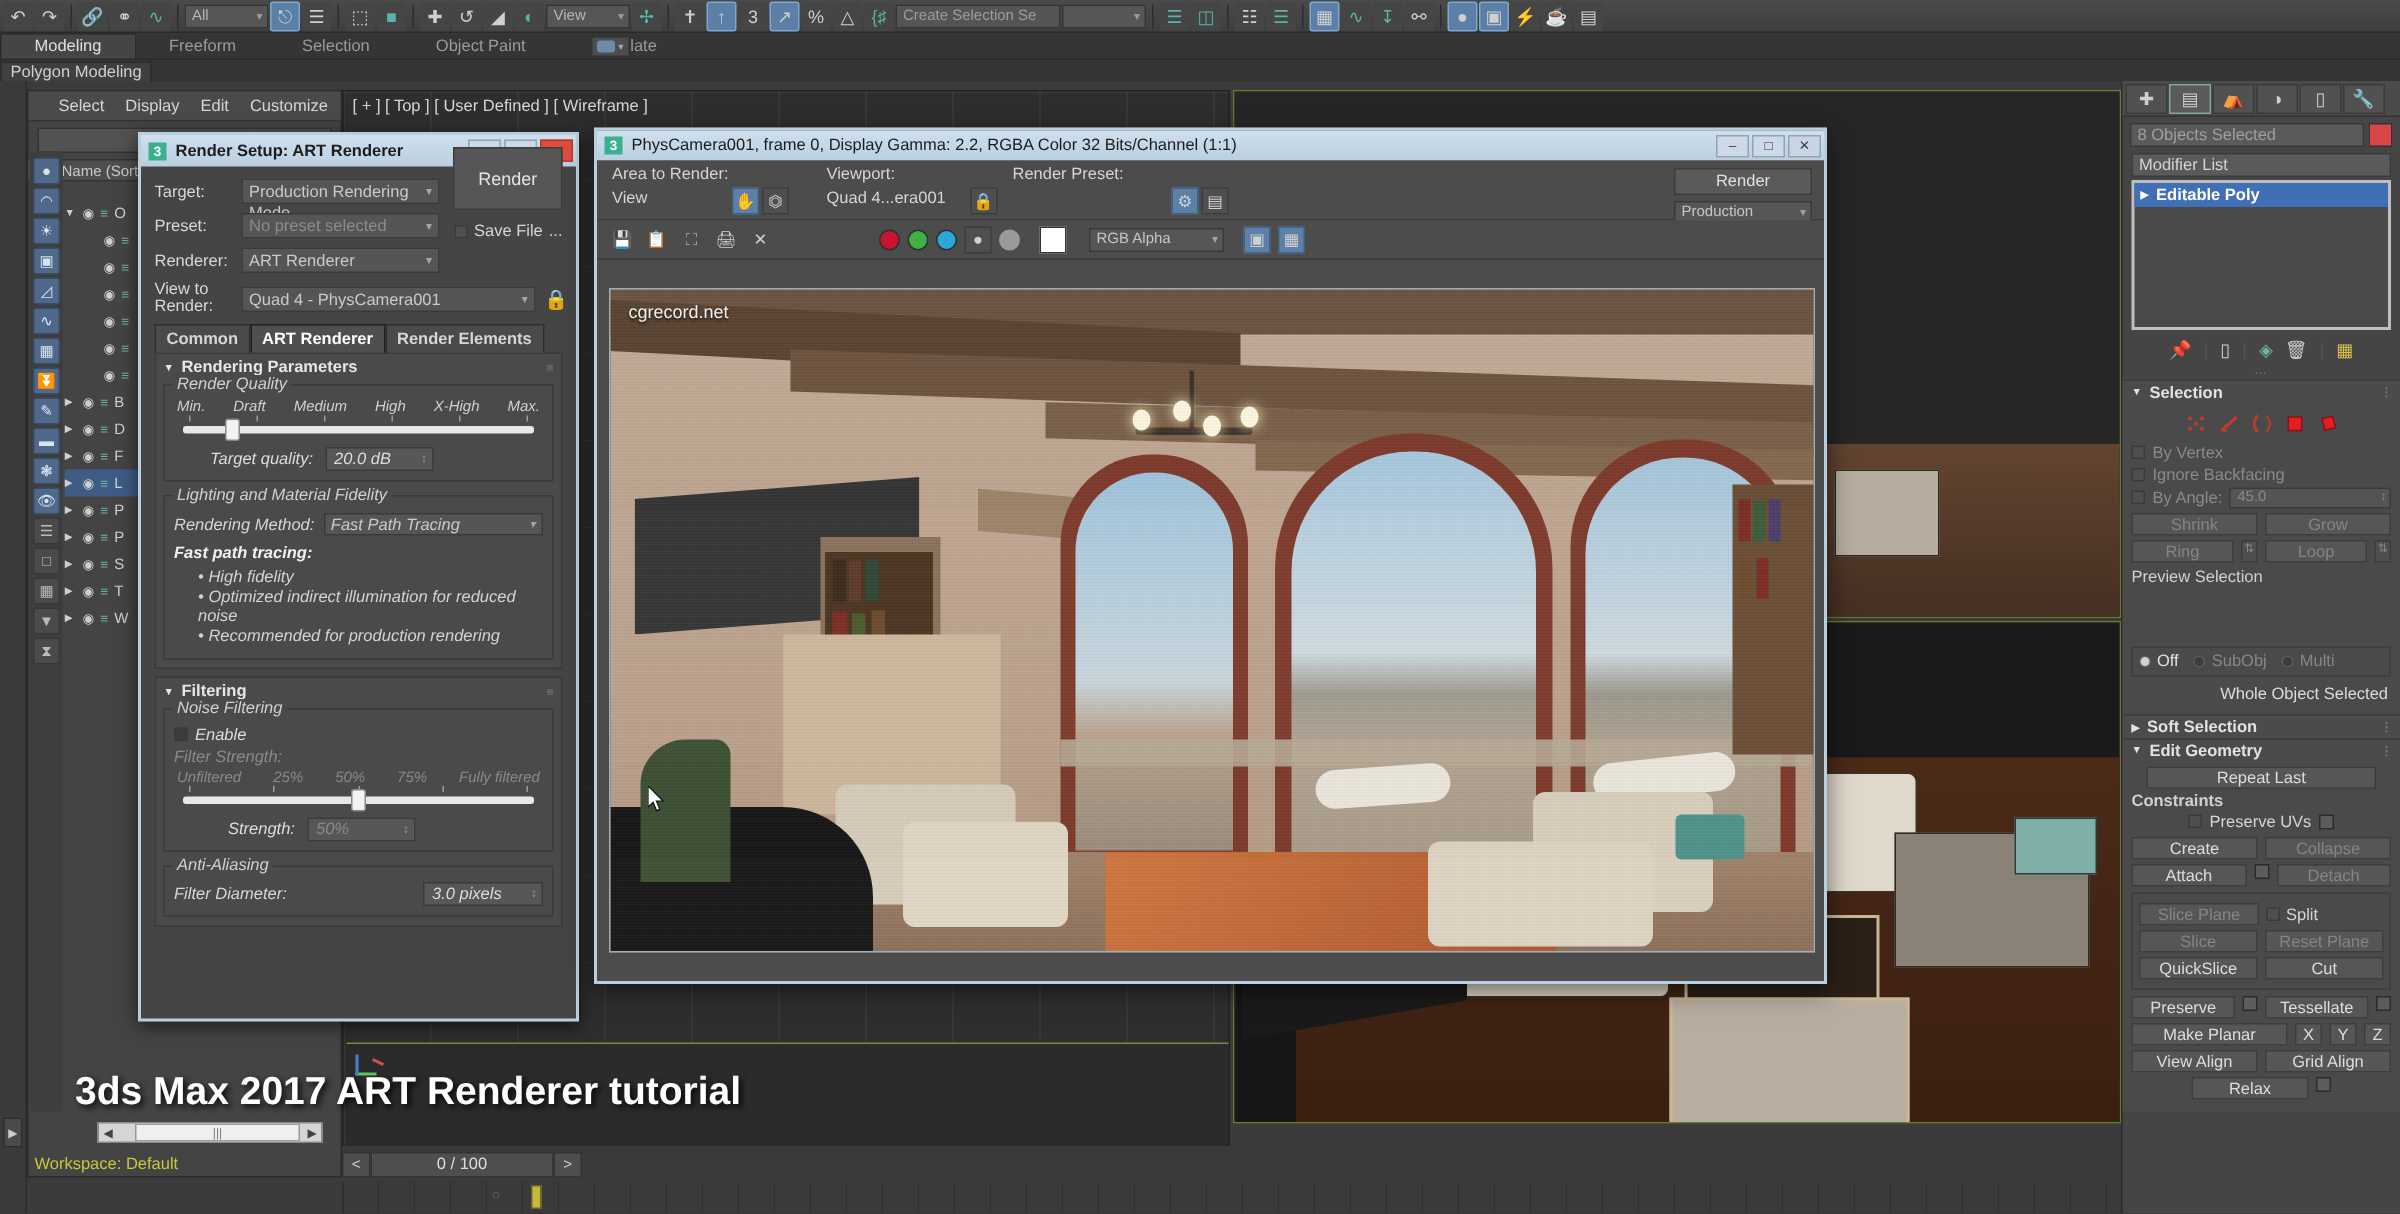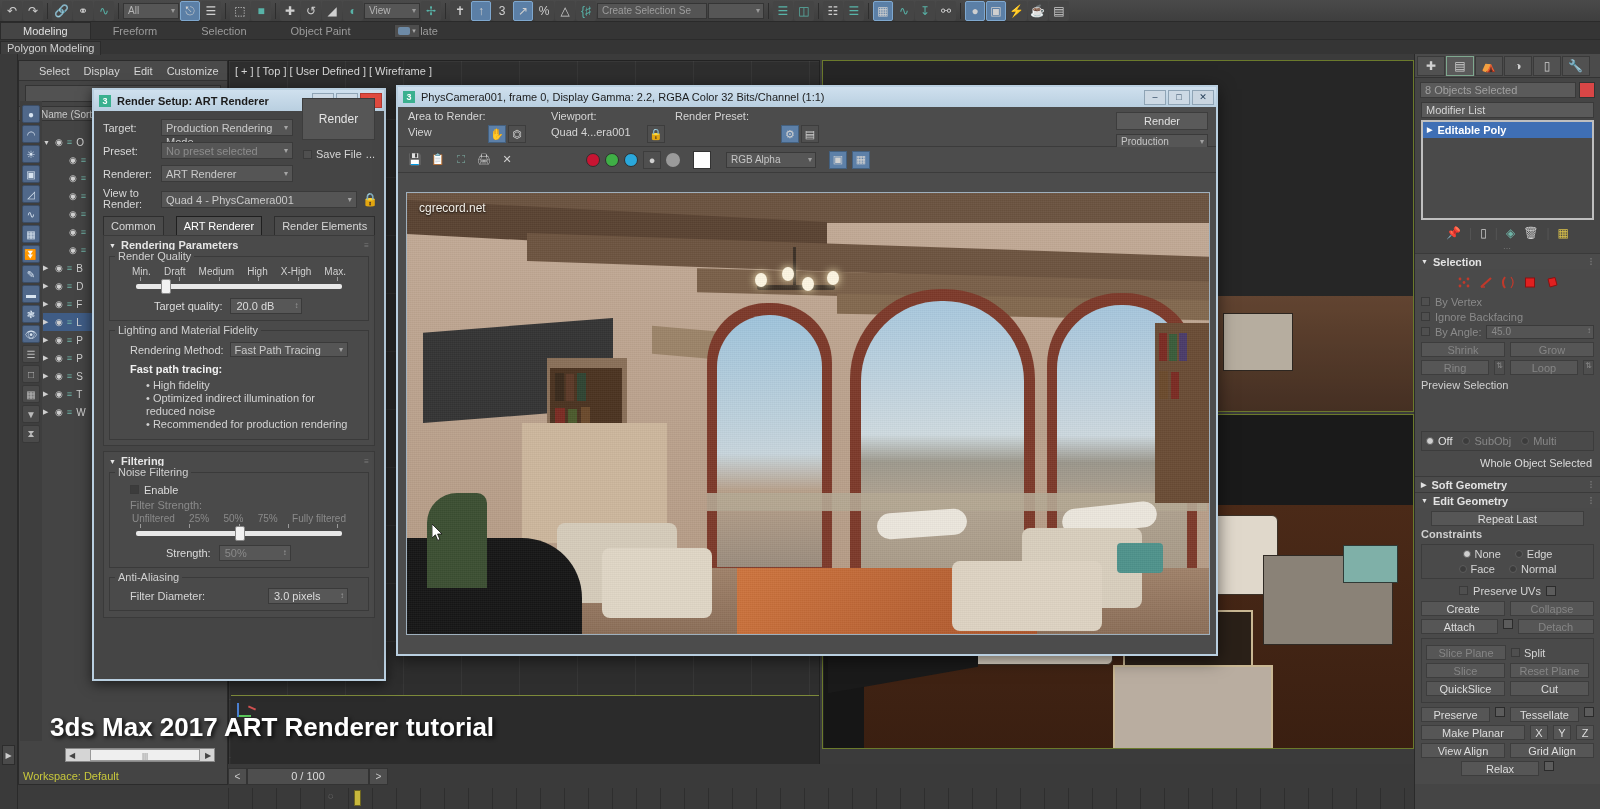--- a/index.html
+++ b/index.html
@@ -144,29 +144,29 @@
   #rs-body { padding:8px 9px 0; }
   .rs-row { display:flex; align-items:center; margin-bottom:6px; gap:6px; }
   .rs-lbl { width:52px; font-size:11px; color:#d8d8d8; }
   .rs-sel { height:17px; background:#555; border:1px solid #3a3a3a; color:#cacaca;
       font-size:11px; padding:1px 14px 1px 4px; position:relative; flex:1; line-height:14px; }
   .rs-sel:after { content:"\25BE"; position:absolute; right:4px; top:1px; font-size:8px; color:#a5a5a5; }
   .rs-sel.dim { color:#8c8c8c; }
   #render-btn { position:absolute; right:9px; top:8px; width:73px; height:42px; background:#565656;
       border:1px solid #3d3d3d; color:#e4e4e4; font-size:12px; display:flex; align-items:center; justify-content:center;}
   #savefile-row{position:absolute; right:9px; top:58px; display:flex; align-items:center; gap:4px; font-size:11px;}
-  .tabs-row { display:flex; margin:2px 0 0 9px; gap:12px; }
+  .tabs-row { display:flex; margin:2px 0 0 9px; gap:0;font-weight:bold; }
   .rtab { padding:3px 7px; font-size:11px; color:#d6d6d6; border:1px solid #2e2e2e; background:#4a4a4a;
       border-bottom:none; }
   .rtab.active { background:#4f4f4f; border-color:#1f1f1f; color:#fff; }
   .panel { margin:0 9px; background:#4a4a4a; border:1px solid #3a3a3a; }
   .sec-hdr { display:flex; align-items:center; gap:5px; font-weight:bold; font-size:11px; color:#e6e6e6;
       padding:3px 5px; }
   .sec-hdr .gr { margin-left:auto; color:#7c7c7c; font-size:8px; }
-  .fieldset { border:1px solid #3a3a3a; margin:2px 5px 5px; padding:3px 20px 6px; position:relative; }
+  .fieldset { border:1px solid #3a3a3a; margin:2px 5px 5px; padding:3px 6px 6px; position:relative;font-style:italic; }
   .fs-title { position:absolute; top:-7px; left:5px; background:#4a4a4a; padding:0 3px; font-size:11px; color:#d0d0d0; }
   .qual-labels { display:flex; justify-content:space-between; font-size:10px; color:#d0d0d0; padding:6px 2px 0; }
   .qual-ticks { display:flex; justify-content:space-between; padding:0 10px; }
   .qual-ticks i { width:1px; height:4px; background:#9a9a9a; display:block; }
   .slider-track { height:5px; background:#e8e8e8; border-radius:2px; margin:3px 6px 0; position:relative; }
   .slider-knob { position:absolute; width:10px; height:15px; background:#f2f2f2; border:1px solid #888;
       border-radius:2px; top:-5px; }
   .kv-row { display:flex; align-items:center; gap:8px; margin-top:9px; font-size:11px; }
   .kv-row .k { margin-left:24px; color:#dcdcdc; }
   .num { height:16px; background:#575757; border:1px solid #3a3a3a; color:#dcdcdc; font-size:11px;
@@ -606,54 +606,32 @@
       <span class="radrow">
         <span class="radio"></span>
         <span style="color:#878787;">Multi</span>
       </span>
     </div>
     <div style="text-align:right;font-size:11px;color:#dcdcdc;margin:6px 2px 2px;">Whole Object Selected</div>
   </div>
 
   <div class="rollout-hdr">
     <span style="font-size:7px;">▶</span>
-    <span>Soft Geometry</span>
+    <span>Soft Selection</span>
     <span class="gr">⋮</span>
   </div>
 
   <div class="rollout-hdr">
     <span style="font-size:7px;">▼</span>
     <span>Edit Geometry</span>
     <span class="gr">⋮</span>
   </div>
   <div class="rollout-body">
     <div class="mbtn" style="margin:0 10px 2px;">Repeat Last</div>
     <div style="font-size:11px;color:#d0d0d0;font-weight:bold;">Constraints</div>
-    <div class="group-box">
-      <div style="display:flex;gap:14px;justify-content:center;">
-        <span class="radrow">
-          <span class="radio on"></span>
-          <span>None</span>
-        </span>
-        <span class="radrow">
-          <span class="radio"></span>
-          <span>Edge</span>
-        </span>
-      </div>
-      <div style="display:flex;gap:14px;justify-content:center;margin-top:3px;">
-        <span class="radrow">
-          <span class="radio"></span>
-          <span>Face</span>
-        </span>
-        <span class="radrow">
-          <span class="radio"></span>
-          <span>Normal</span>
-        </span>
-      </div>
-    </div>
     <div class="chkrow" style="justify-content:center;color:#d5d5d5;">
       <span class="chkbox"></span>
       <span>Preserve UVs</span>
       <span class="small-sq"></span>
     </div>
     <div class="btnrow">
       <div class="mbtn">Create</div>
       <div class="mbtn dim">Collapse</div>
     </div>
     <div class="btnrow">

